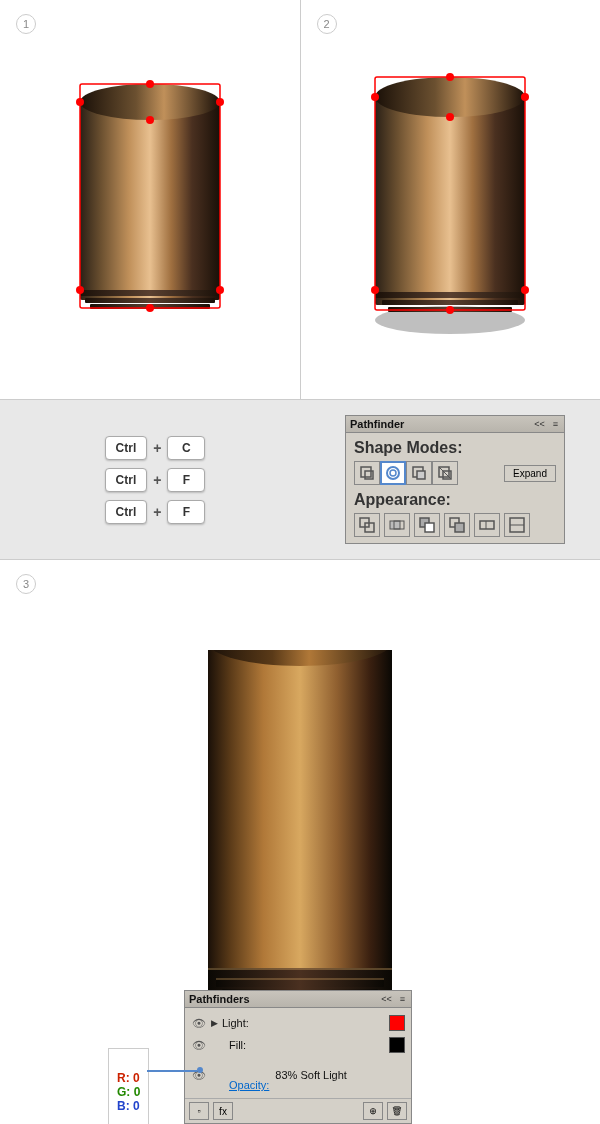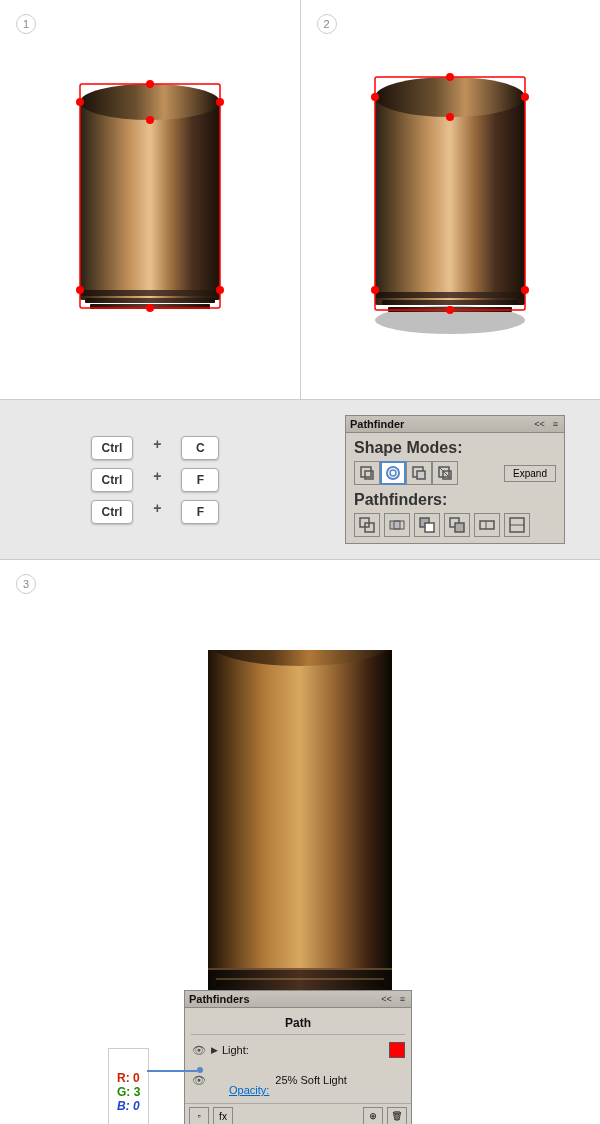--- a/index.html
+++ b/index.html
@@ -67,22 +67,22 @@
       flex: 1;
       display: flex;
       flex-direction: column;
       align-items: center;
       justify-content: center;
       gap: 8px;
       padding: 10px;
     }
     .key-row {
       display: flex;
-      align-items: flex-start;
-      gap: 20px;
+      align-items: center;
+      gap: 6px;
     }
     .key {
       background: white;
       border: 1px solid #aaa;
       border-radius: 4px;
       padding: 4px 10px;
       font-size: 12px;
       font-weight: bold;
       color: #333;
       box-shadow: 0 1px 2px rgba(0,0,0,0.2);
@@ -304,21 +304,21 @@
       top: 488px;
       background: white;
       border: 1px solid #ccc;
       padding: 22px 8px;
       font-size: 12px;
       font-weight: bold;
       z-index: 20;
     }
     .rgb-r { color: #cc2200; }
     .rgb-g { color: #228800; }
-    .rgb-b { color: #2244cc; font-style: italic; }
+    .rgb-b { color: #2244cc; }
     .arrow-line {
       position: absolute;
       left: 147px;
       top: 510px;
       width: 50px;
       height: 2px;
       background: #5588cc;
       z-index: 20;
     }
     .arrow-dot {
@@ -492,21 +492,21 @@
           </div>
           <div class="mode-btn">
             <svg width="16" height="16" viewBox="0 0 16 16">
                 <rect x="2" y="2" width="10" height="10" fill="none" stroke="#555" stroke-width="1.5"></rect>
                 <rect x="6" y="6" width="8" height="8" fill="none" stroke="#555" stroke-width="1.5"></rect>
                 <line x1="2" y1="2" x2="14" y2="14" stroke="#555" stroke-width="1"></line>
               </svg>
           </div>
           <button class="expand-btn">Expand</button>
         </div>
-        <div class="section-label">Pathfinders:</div>
+        <div class="section-label">Appearance:</div>
         <div class="pathfinders-row">
           <div class="pf-btn">
             <svg width="16" height="16" viewBox="0 0 16 16">
                 <rect x="1" y="1" width="9" height="9" fill="none" stroke="#555" stroke-width="1.5"></rect>
                 <rect x="6" y="6" width="9" height="9" fill="none" stroke="#555" stroke-width="1.5"></rect>
               </svg>
           </div>
           <div class="pf-btn">
             <svg width="16" height="16" viewBox="0 0 16 16">
                 <rect x="1" y="4" width="10" height="8" fill="#bbb" stroke="#555" stroke-width="1"></rect>
@@ -600,48 +600,53 @@
 
   <div class="appearance-panel">
     <div class="panel-titlebar">
       <span class="panel-title-text">Pathfinders</span>
       <div class="panel-controls">
         <span class="panel-btn">&lt;&lt;</span>
         <span class="panel-btn">≡</span>
       </div>
     </div>
     <div class="appearance-body">
-      <div class="appearance-path-label">Path</div>
 
       <div class="appearance-row">
         <div class="visibility-icon">👁</div>
         <span class="expand-arrow">▶</span>
         <span class="row-label">Light:</span>
         <div class="color-swatch swatch-red"></div>
       </div>
 
+      <div class="appearance-row">
+        <div class="visibility-icon">👁</div>
+        <span style="width:14px;display:inline-block"></span>
+        <span class="row-label">Fill:</span>
+        <div class="color-swatch swatch-black"></div>
+      </div>
 
       <div class="appearance-row">
         <div class="visibility-icon">👁</div>
         <span style="width:14px;display:inline-block"></span>
         <span class="opacity-label">Opacity:</span>
-        <span style="margin-left:2px" class="opacity-text">25% Soft Light</span>
+        <span style="margin-left:2px" class="opacity-text">83% Soft Light</span>
       </div>
     </div>
 
     <div class="appearance-footer">
       <div class="footer-btn">▫</div>
       <div class="footer-btn" style="font-size:10px;">fx</div>
       <div style="flex:1"></div>
       <div class="footer-btn">⊕</div>
       <div class="footer-btn">🗑</div>
     </div>
   </div>
 
   <div class="rgb-tooltip">
     <div class="rgb-r">R: 0</div>
-    <div class="rgb-g">G: 3</div>
+    <div class="rgb-g">G: 0</div>
     <div class="rgb-b">B: 0</div>
   </div>
 
   <div class="arrow-line"></div>
   <div class="arrow-dot"></div>
 </div>
 
 </body></html>

